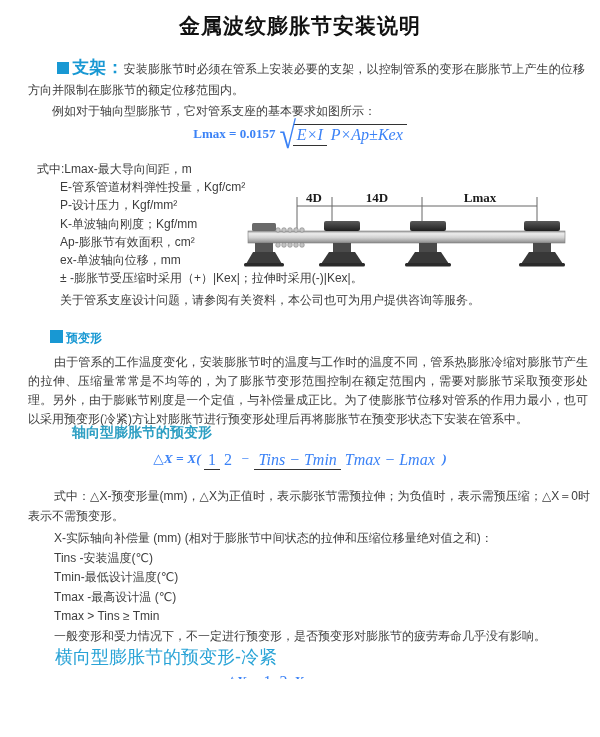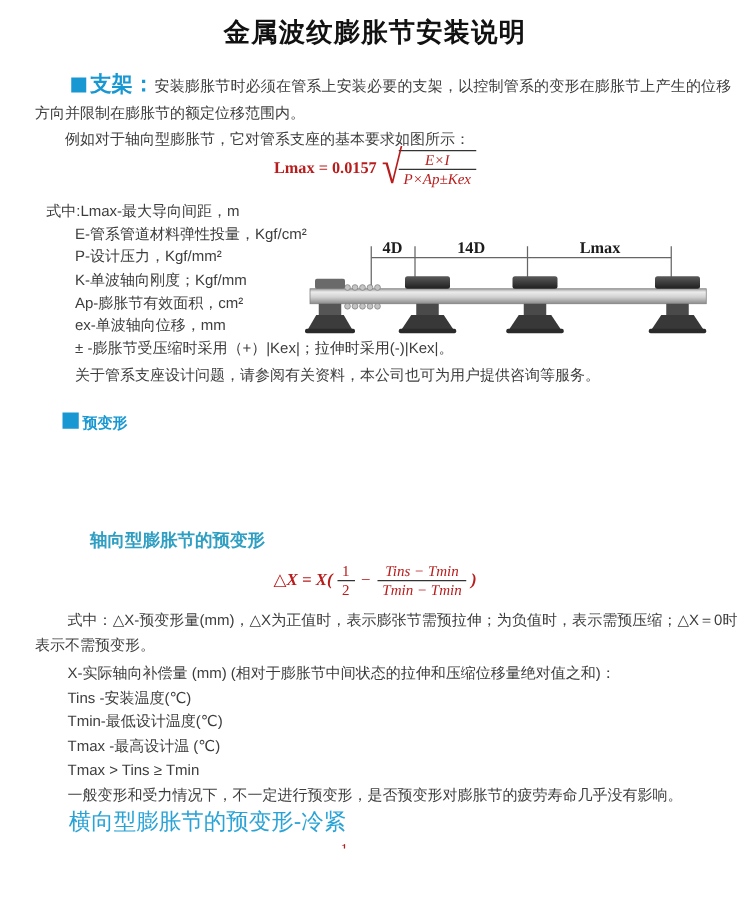--- a/index.html
+++ b/index.html
@@ -22,26 +22,26 @@
     font-size:21px;font-weight:bold;color:var(--title-text);letter-spacing:1px;
   }
   
   .support-block{top:57px;left:28px;width:557px;}
   .p-intro{margin:0;line-height:21px;text-align:justify;text-indent:29px;}
   .sec-head{color:var(--accent-blue);font-weight:bold;font-size:17px;}
   .sq{display:inline-block;width:12px;height:12px;background:var(--accent-blue);margin-right:3px;vertical-align:-1px;}
   .sq.big{width:13px;height:13px;}
   .p-example{margin:0;line-height:21px;text-indent:24px;}
   
-  .formula{font-family:"Liberation Serif","DejaVu Serif",serif;font-size:13px;color:#b91c1c;}
+  .formula{font-family:"Liberation Serif","DejaVu Serif",serif;font-size:13px;color:#3b82f6;}
   .f-center{left:0;width:600px;text-align:center;}
   .f-bold{font-weight:bold;}
   .f-ital{font-style:italic;}
   .radical{display:inline-block;font-size:30px;font-weight:normal;transform:scaleY(1.25);vertical-align:middle;margin:0 -3px 0 4px;line-height:1;}
-  .frac{display:inline-flex;flex-direction:column;text-align:center;vertical-align:middle;line-height:1.2;font-size:12px;}
+  .frac{display:inline-flex;text-align:center;vertical-align:middle;line-height:1.2;font-size:16px;}
   .frac .num{padding:0 4px;border-bottom:1px solid #333;}
   .frac .den{padding:0 4px;}
   .sqrt-frac{border-top:1.5px solid #333;}
   .f2{font-size:13.5px;}
   .f2 .lhs,.f2 .rhs{font-weight:bold;font-style:italic;}
   .f2 .minus{margin:0 2px;}
   
   .defs{top:160px;left:37px;width:560px;list-style:none;margin:0;padding:0;}
   .defs li{line-height:18.2px;}
   .defs li.ind{padding-left:23px;}
@@ -153,33 +153,34 @@
     <g>
       <rect x="284" y="31" width="36" height="10" rx="2" fill="url(#capG)"></rect>
       <rect x="293" y="53" width="18" height="9" fill="#4a4a4a"></rect>
       <polygon points="281,74 323,74 315,62 289,62" fill="#383838"></polygon>
       <rect x="279" y="73" width="46" height="3.5" rx="1.5" fill="#2a2a2a"></rect>
     </g>
   </svg>
 
   <div class="abs preform-head"><span class="sq big"></span><span class="label">预变形</span></div>
 
+  <p class="abs preform-para">由于管系的工作温度变化，安装膨胀节时的温度与工作时的温度不同，管系热膨胀冷缩对膨胀节产生的拉伸、压缩量常常是不均等的，为了膨胀节变形范围控制在额定范围内，需要对膨胀节采取预变形处理。另外，由于膨账节刚度是一个定值，与补偿量成正比。为了使膨胀节位移对管系的作用力最小，也可以采用预变形(冷紧)方让对膨胀节进行预变形处理后再将膨胀节在预变形状态下安装在管系中。</p>
 
   <div class="abs axial-head">轴向型膨胀节的预变形</div>
 
   <div class="abs formula f-center f2 axial-formula">
     <span class="lhs">△X = X(</span>
     <span class="frac">
         <span class="num">1</span>
         <span class="den">2</span>
       </span>
     <span class="minus">−</span>
     <span class="frac f-ital">
         <span class="num">Tins − Tmin</span>
-        <span class="den">Tmin − Tmin</span>
+        <span class="den">Tmax − Lmax</span>
       </span>
     <span class="rhs">)</span>
   </div>
 
   <div class="abs axial-notes">
     <p class="n0">式中：△X-预变形量(mm)，△X为正值时，表示膨张节需预拉伸；为负值时，表示需预压缩；△X＝0时表示不需预变形。</p>
     <div class="item first">X-实际轴向补偿量 (mm) (相对于膨胀节中间状态的拉伸和压缩位移量绝对值之和)：</div>
     <div class="item">Tins -安装温度(℃)</div>
     <div class="item">Tmin-最低设计温度(℃)</div>
     <div class="item">Tmax -最高设计温 (℃)</div>

